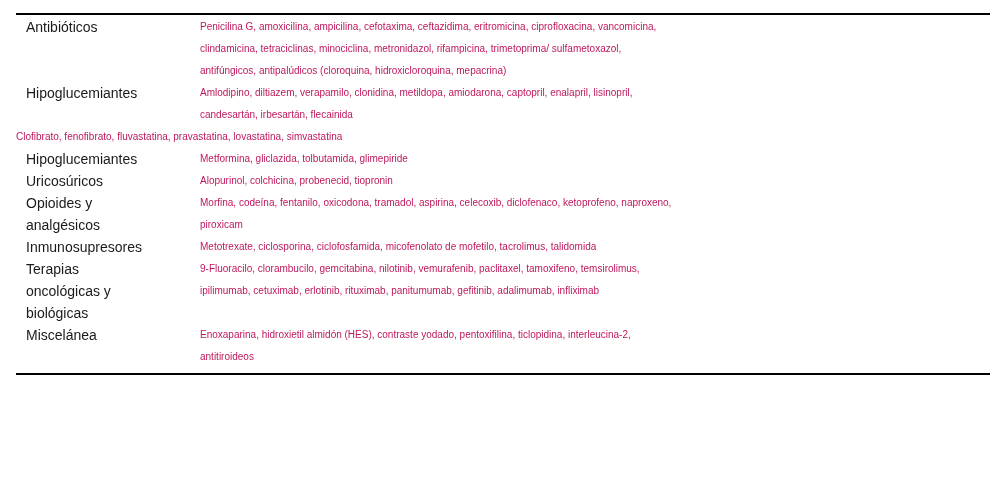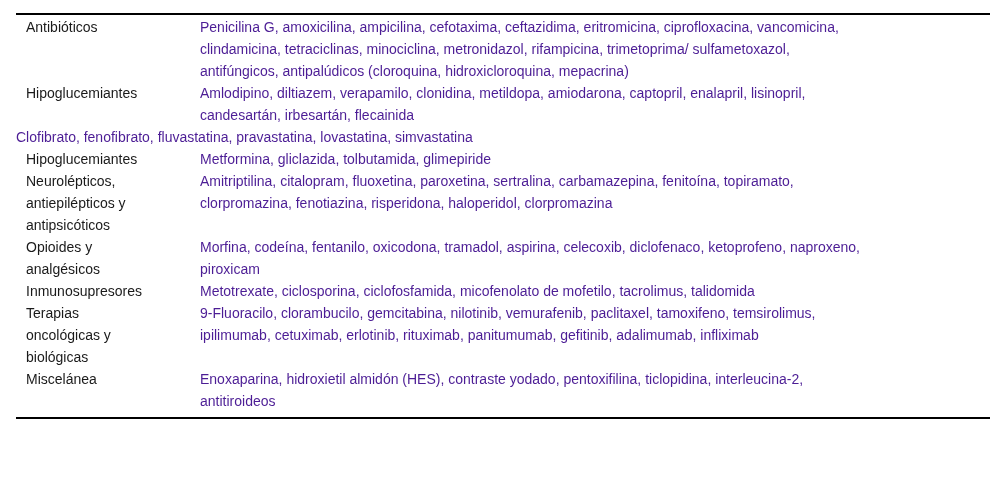--- a/index.html
+++ b/index.html
@@ -35,24 +35,24 @@
     width: 174px;
     padding-left: 10px;
     font-size: 14px;
     line-height: 22px;
     white-space: pre-line;
     color: #1a1a1a;
   }
   .drugs {
     flex: 1;
     padding-right: 6px;
-    font-size: 14px;
+    font-size: 10px;
     line-height: 22px;
     white-space: pre-line;
-    color: #4c1d95;
+    color: #be185d;
   }
 </style>
 </head>
 <body>
 
 <div class="page">
   <div class="drug-table">
     <div id="table-body">
         <div class="row">
           <div class="cat">Antibióticos</div>
@@ -66,25 +66,22 @@
 candesartán, irbesartán, flecainida</div>
         </div>
         <div class="row">
           <div class="drugs">Clofibrato, fenofibrato, fluvastatina, pravastatina, lovastatina, simvastatina</div>
         </div>
         <div class="row">
           <div class="cat">Hipoglucemiantes</div>
           <div class="drugs">Metformina, gliclazida, tolbutamida, glimepiride</div>
         </div>
         <div class="row">
-          <div class="cat">Neurolépticos,
-antiepilépticos y
-antipsicóticos</div>
-          <div class="drugs">Amitriptilina, citalopram, fluoxetina, paroxetina, sertralina, carbamazepina, fenitoína, topiramato,
-clorpromazina, fenotiazina, risperidona, haloperidol, clorpromazina</div>
+          <div class="cat">Uricosúricos</div>
+          <div class="drugs">Alopurinol, colchicina, probenecid, tiopronin</div>
         </div>
         <div class="row">
           <div class="cat">Opioides y
 analgésicos</div>
           <div class="drugs">Morfina, codeína, fentanilo, oxicodona, tramadol, aspirina, celecoxib, diclofenaco, ketoprofeno, naproxeno,
 piroxicam</div>
         </div>
         <div class="row">
           <div class="cat">Inmunosupresores</div>
           <div class="drugs">Metotrexate, ciclosporina, ciclofosfamida, micofenolato de mofetilo, tacrolimus, talidomida</div>

